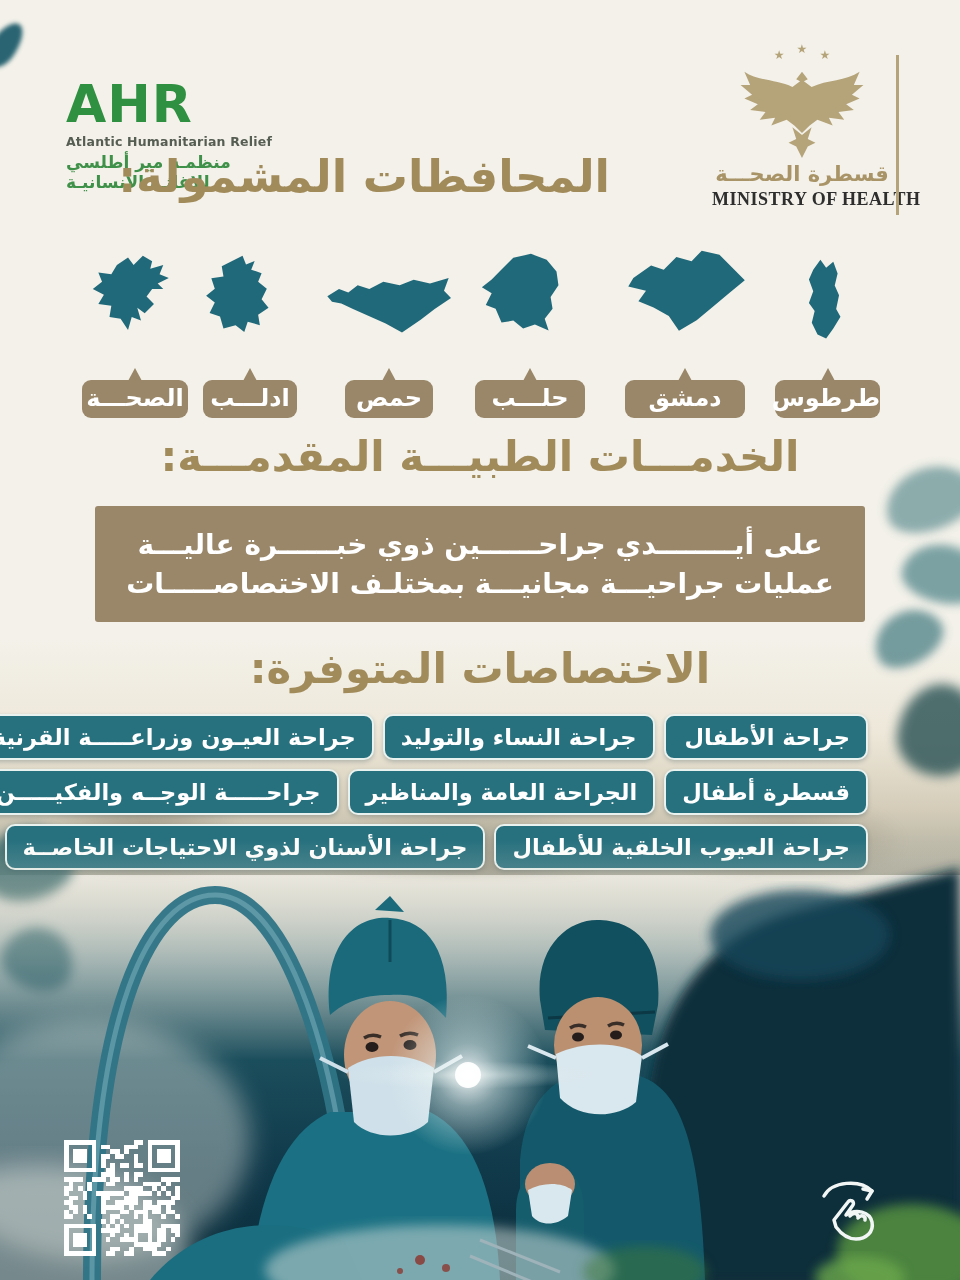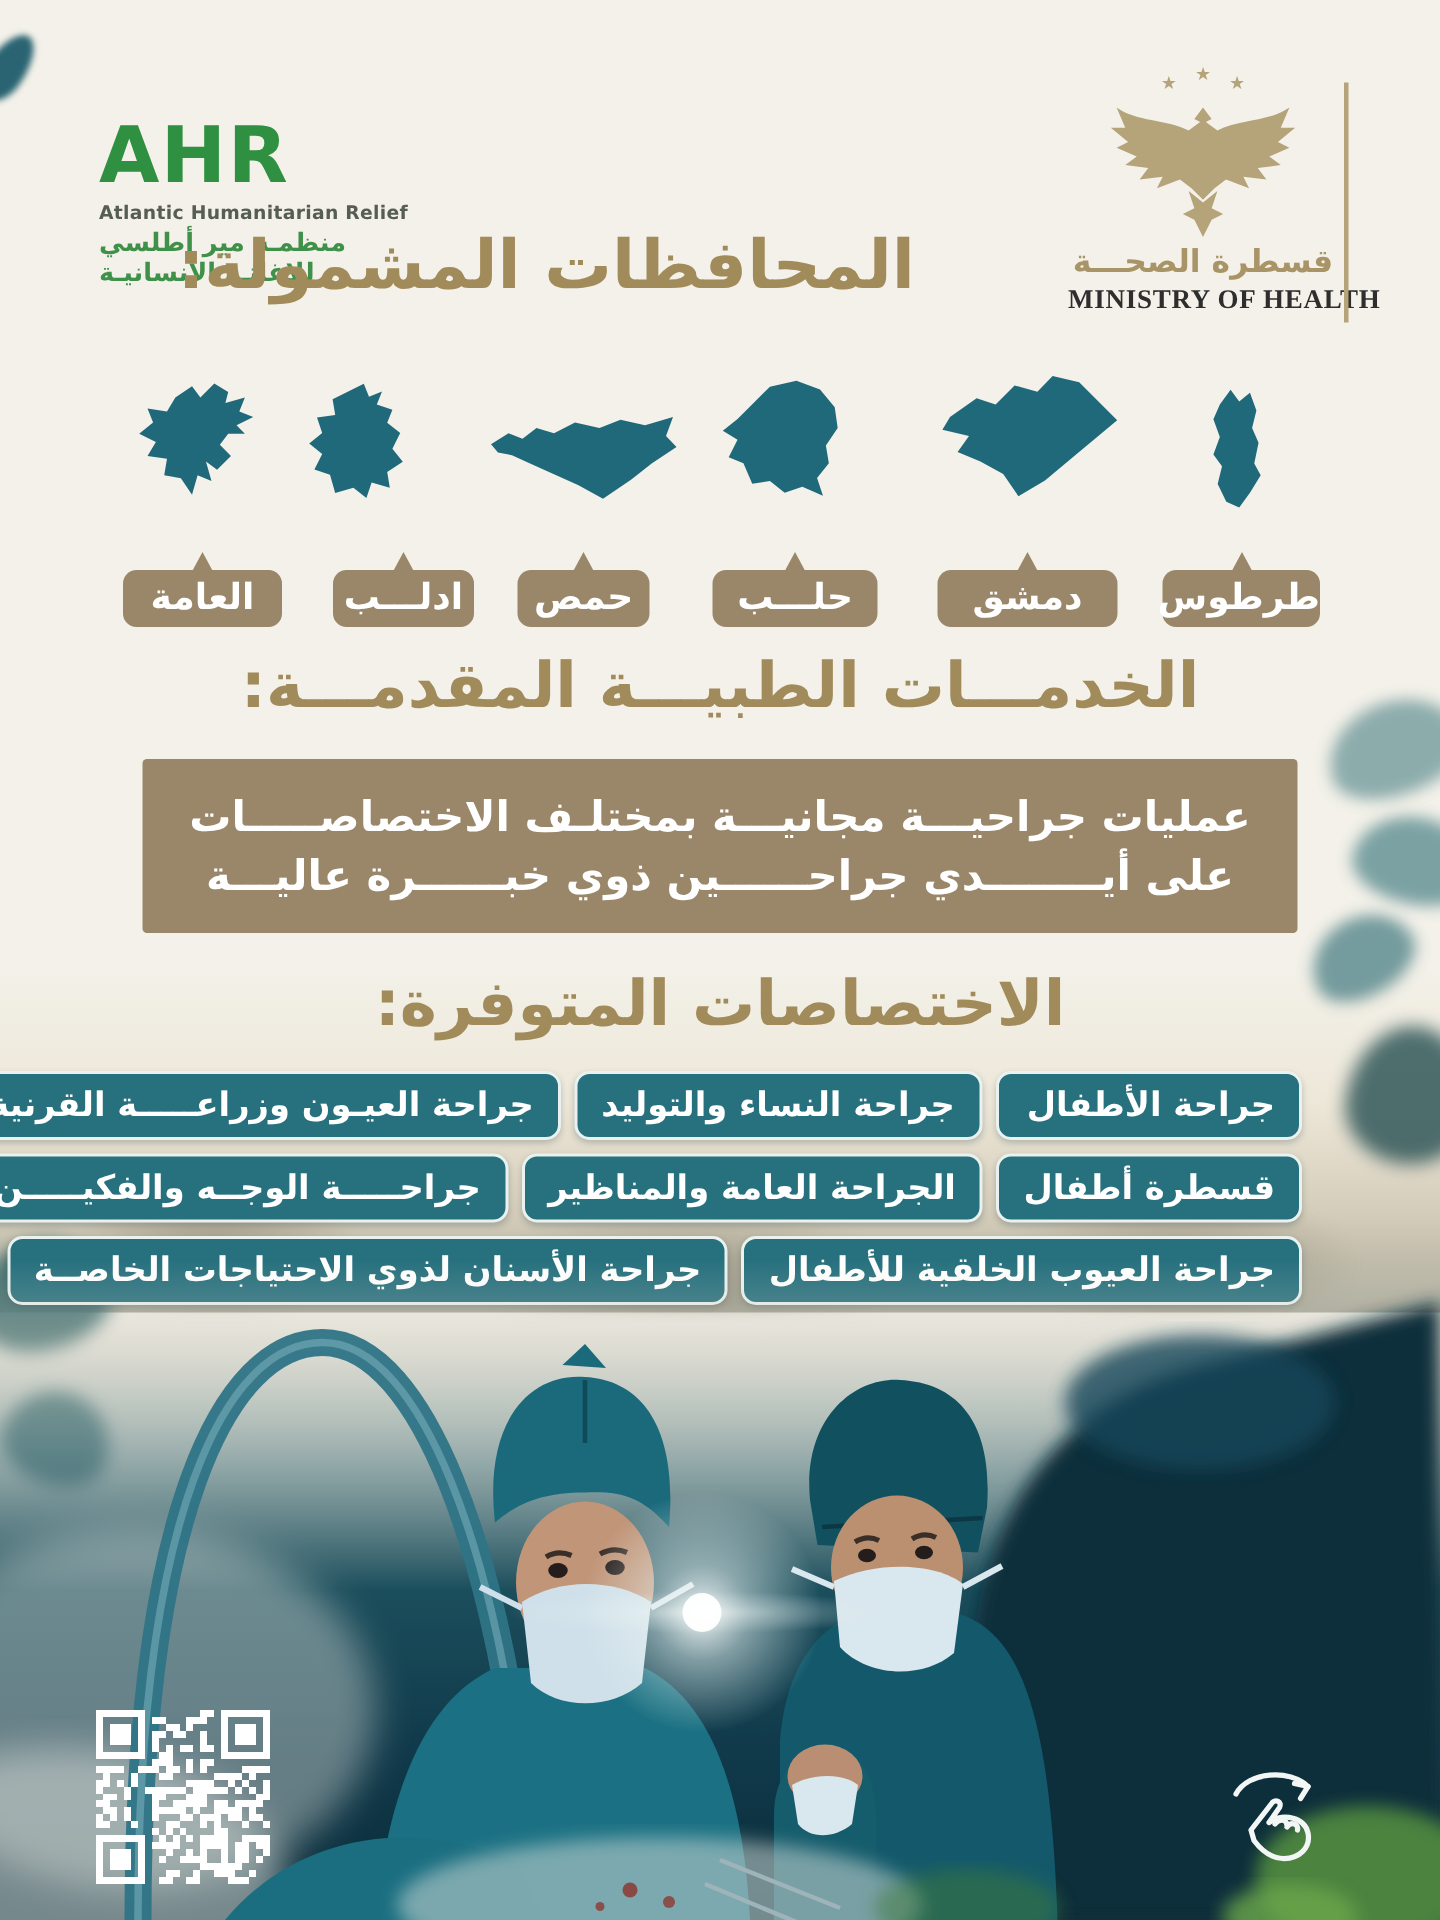--- a/index.html
+++ b/index.html
@@ -126,31 +126,31 @@
     <svg viewBox="0 0 120 110" preserveAspectRatio="none">
         <path d="M20 38 L34 26 L44 30 L54 18 L66 22 L74 12 L88 16 L98 28 L108 40 L96 52 L84 64 L70 78 L56 88 L48 74 L36 66 L24 60 L30 50 L16 46 Z"></path>
       </svg>
   </div>
   <div class="gov-map" style="left:786px;top:252px;width:86px;height:108px;">
     <svg viewBox="0 0 120 110" preserveAspectRatio="none">
         <path d="M38 18 L48 8 L56 16 L66 10 L72 22 L68 34 L74 44 L70 58 L76 66 L66 78 L56 88 L44 84 L36 72 L40 60 L32 52 L38 40 L32 28 Z"></path>
       </svg>
   </div>
 
-  <div class="gov-label" style="left:82px;width:106px;">العامة</div>
-  <div class="gov-label" style="left:222px;width:94px;">ادلـــب</div>
+  <div class="gov-label" style="left:82px;width:106px;">الصحـــة</div>
+  <div class="gov-label" style="left:203px;width:94px;">ادلـــب</div>
   <div class="gov-label" style="left:345px;width:88px;">حمص</div>
   <div class="gov-label" style="left:475px;width:110px;">حلـــب</div>
   <div class="gov-label" style="left:625px;width:120px;">دمشق</div>
   <div class="gov-label" style="left:775px;width:105px;">طرطوس</div>
 
   <div id="title-services" class="sec-title">الخدمـــات الطبيـــة المقدمـــة:</div>
   <div class="services-box">
+    <div>على أيــــــــدي جراحــــــين ذوي خبــــــرة عاليـــة</div>
     <div>عمليات جراحيـــة مجانيـــة بمختلـف الاختصاصـــــات</div>
-    <div>على أيــــــــدي جراحــــــين ذوي خبــــــرة عاليـــة</div>
   </div>
 
   <div id="title-specialties" class="sec-title">الاختصاصات المتوفرة:</div>
   <div class="badges">
     <div class="badge-row">
       <div class="badge" style="flex-grow:.8;padding-left:19px;">جراحة الأطفال</div>
       <div class="badge" style="flex-grow:1.2;">جراحة النساء والتوليد</div>
       <div class="badge" style="flex-grow:2;">جراحة العيـون وزراعـــــة القرنية</div>
     </div>
     <div class="badge-row">

